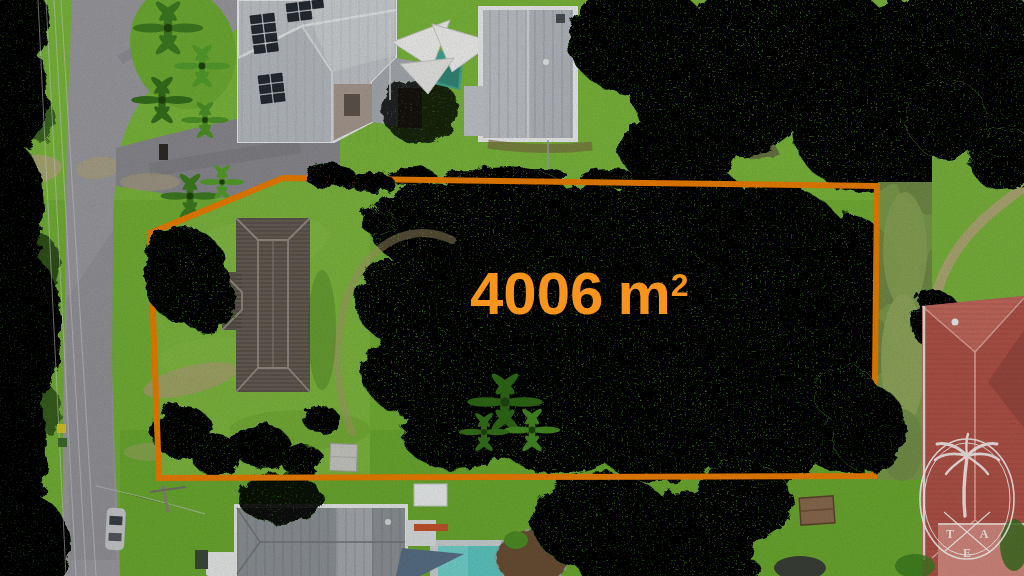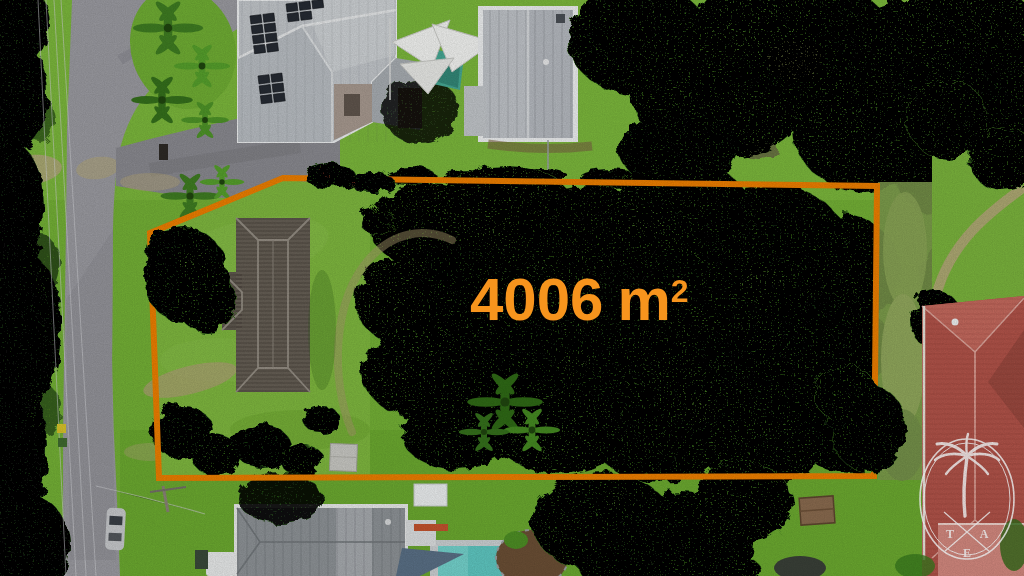--- a/index.html
+++ b/index.html
@@ -1,20 +1,20 @@
 <!DOCTYPE html>
 <html style="--boundary: #EE7F00; --area_text: #F7941D; --watermark: #FFFFFF; --lawn: #7CB53C; --canopy: #55992B; --road: #9B9BA1; --roof_light_gray: #C3C7CB; --roof_dark_shingle: #5F584F; --roof_terracotta: #B5574A; --pool_water: #5CC8C0;"><head>
 <meta charset="utf-8">
 <style>
   html,body{margin:0;padding:0;background:#222;}
   .stage{position:relative;width:1024px;height:576px;overflow:hidden;
          font-family:"Liberation Sans", sans-serif;background:#6fae33;}
   .stage svg{position:absolute;left:0;top:0;display:block;}
   .area-label{
-    position:absolute;left:470px;top:270px;
+    position:absolute;left:470px;top:264px;
     color:var(--area_text,#F7941D);
     font-size:60px;font-weight:700;letter-spacing:0px;line-height:1;
     text-shadow:0 1px 1px rgba(60,40,0,.15);
     white-space:nowrap;user-select:none;text-align:right;
   }
   .area-label .unit{margin-left:14px;}
   .area-label sup{font-size:32px;vertical-align:18px;font-weight:700;}
 </style>
 </head>
 <body>

